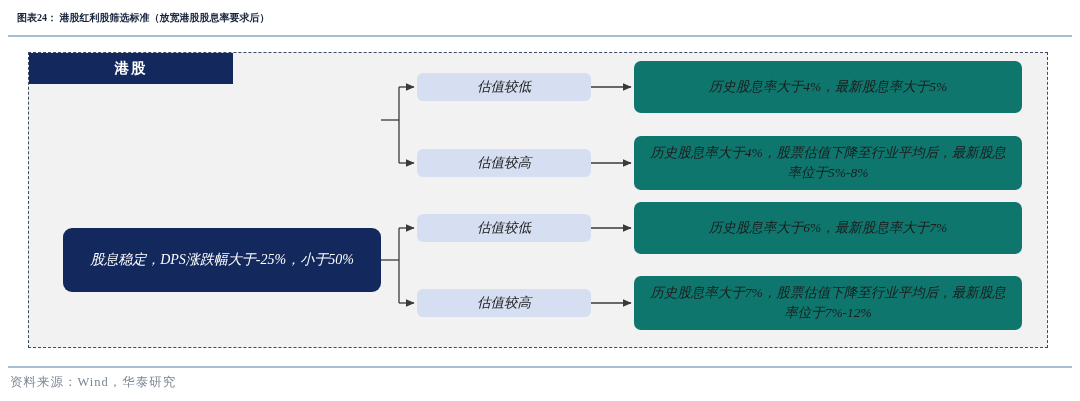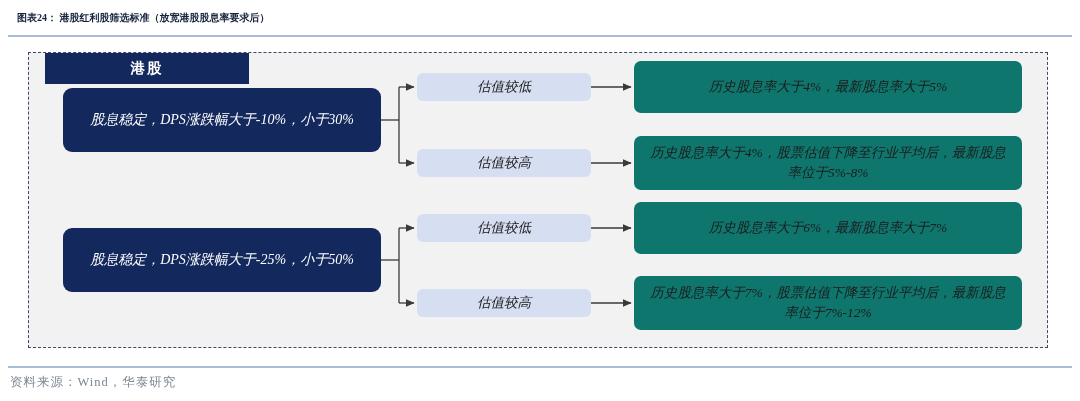--- a/index.html
+++ b/index.html
@@ -62,21 +62,20 @@
     width: 204px;
     height: 31px;
     background: #13285c;
     color: #ffffff;
     font-weight: bold;
     font-size: 14.5px;
     display: flex;
     align-items: center;
     justify-content: center;
     letter-spacing: 2px;
-    margin-left: 16px;
   }
 
   
   .node {
     position: absolute;
     box-sizing: border-box;
     display: flex;
     align-items: center;
     justify-content: center;
     text-align: center;
@@ -170,21 +169,20 @@
       <path d="M370,175 L385,175" marker-end="url(#arrowhead)"></path>
       <path d="M370,250 L385,250" marker-end="url(#arrowhead)"></path>
     </g>
 
     <g stroke="#3a3a3a" stroke-width="1.3" fill="none">
       <path d="M562,175 L602,175" marker-end="url(#arrowhead)"></path>
       <path d="M562,250 L602,250" marker-end="url(#arrowhead)"></path>
     </g>
   </svg>
 
-  <div class="node node-primary" style="left:34px; top:35px; width:318px; height:64px;">股息稳定，DPS涨跌幅大于-10%，小于30%</div>
 
   <div class="node node-stage" style="left:388px; top:20px; width:174px; height:28px;">估值较低</div>
 
   <div class="node node-result" style="left:605px; top:8px; width:388px; height:52px;">历史股息率大于4%，最新股息率大于5%</div>
 
   <div class="node node-stage" style="left:388px; top:96px; width:174px; height:28px;">估值较高</div>
 
   <div class="node node-result" style="left:605px; top:83px; width:388px; height:54px;">历史股息率大于4%，股票估值下降至行业平均后，最新股息率位于5%-8%</div>
 
   <div class="node node-primary" style="left:34px; top:175px; width:318px; height:64px;">股息稳定，DPS涨跌幅大于-25%，小于50%</div>

